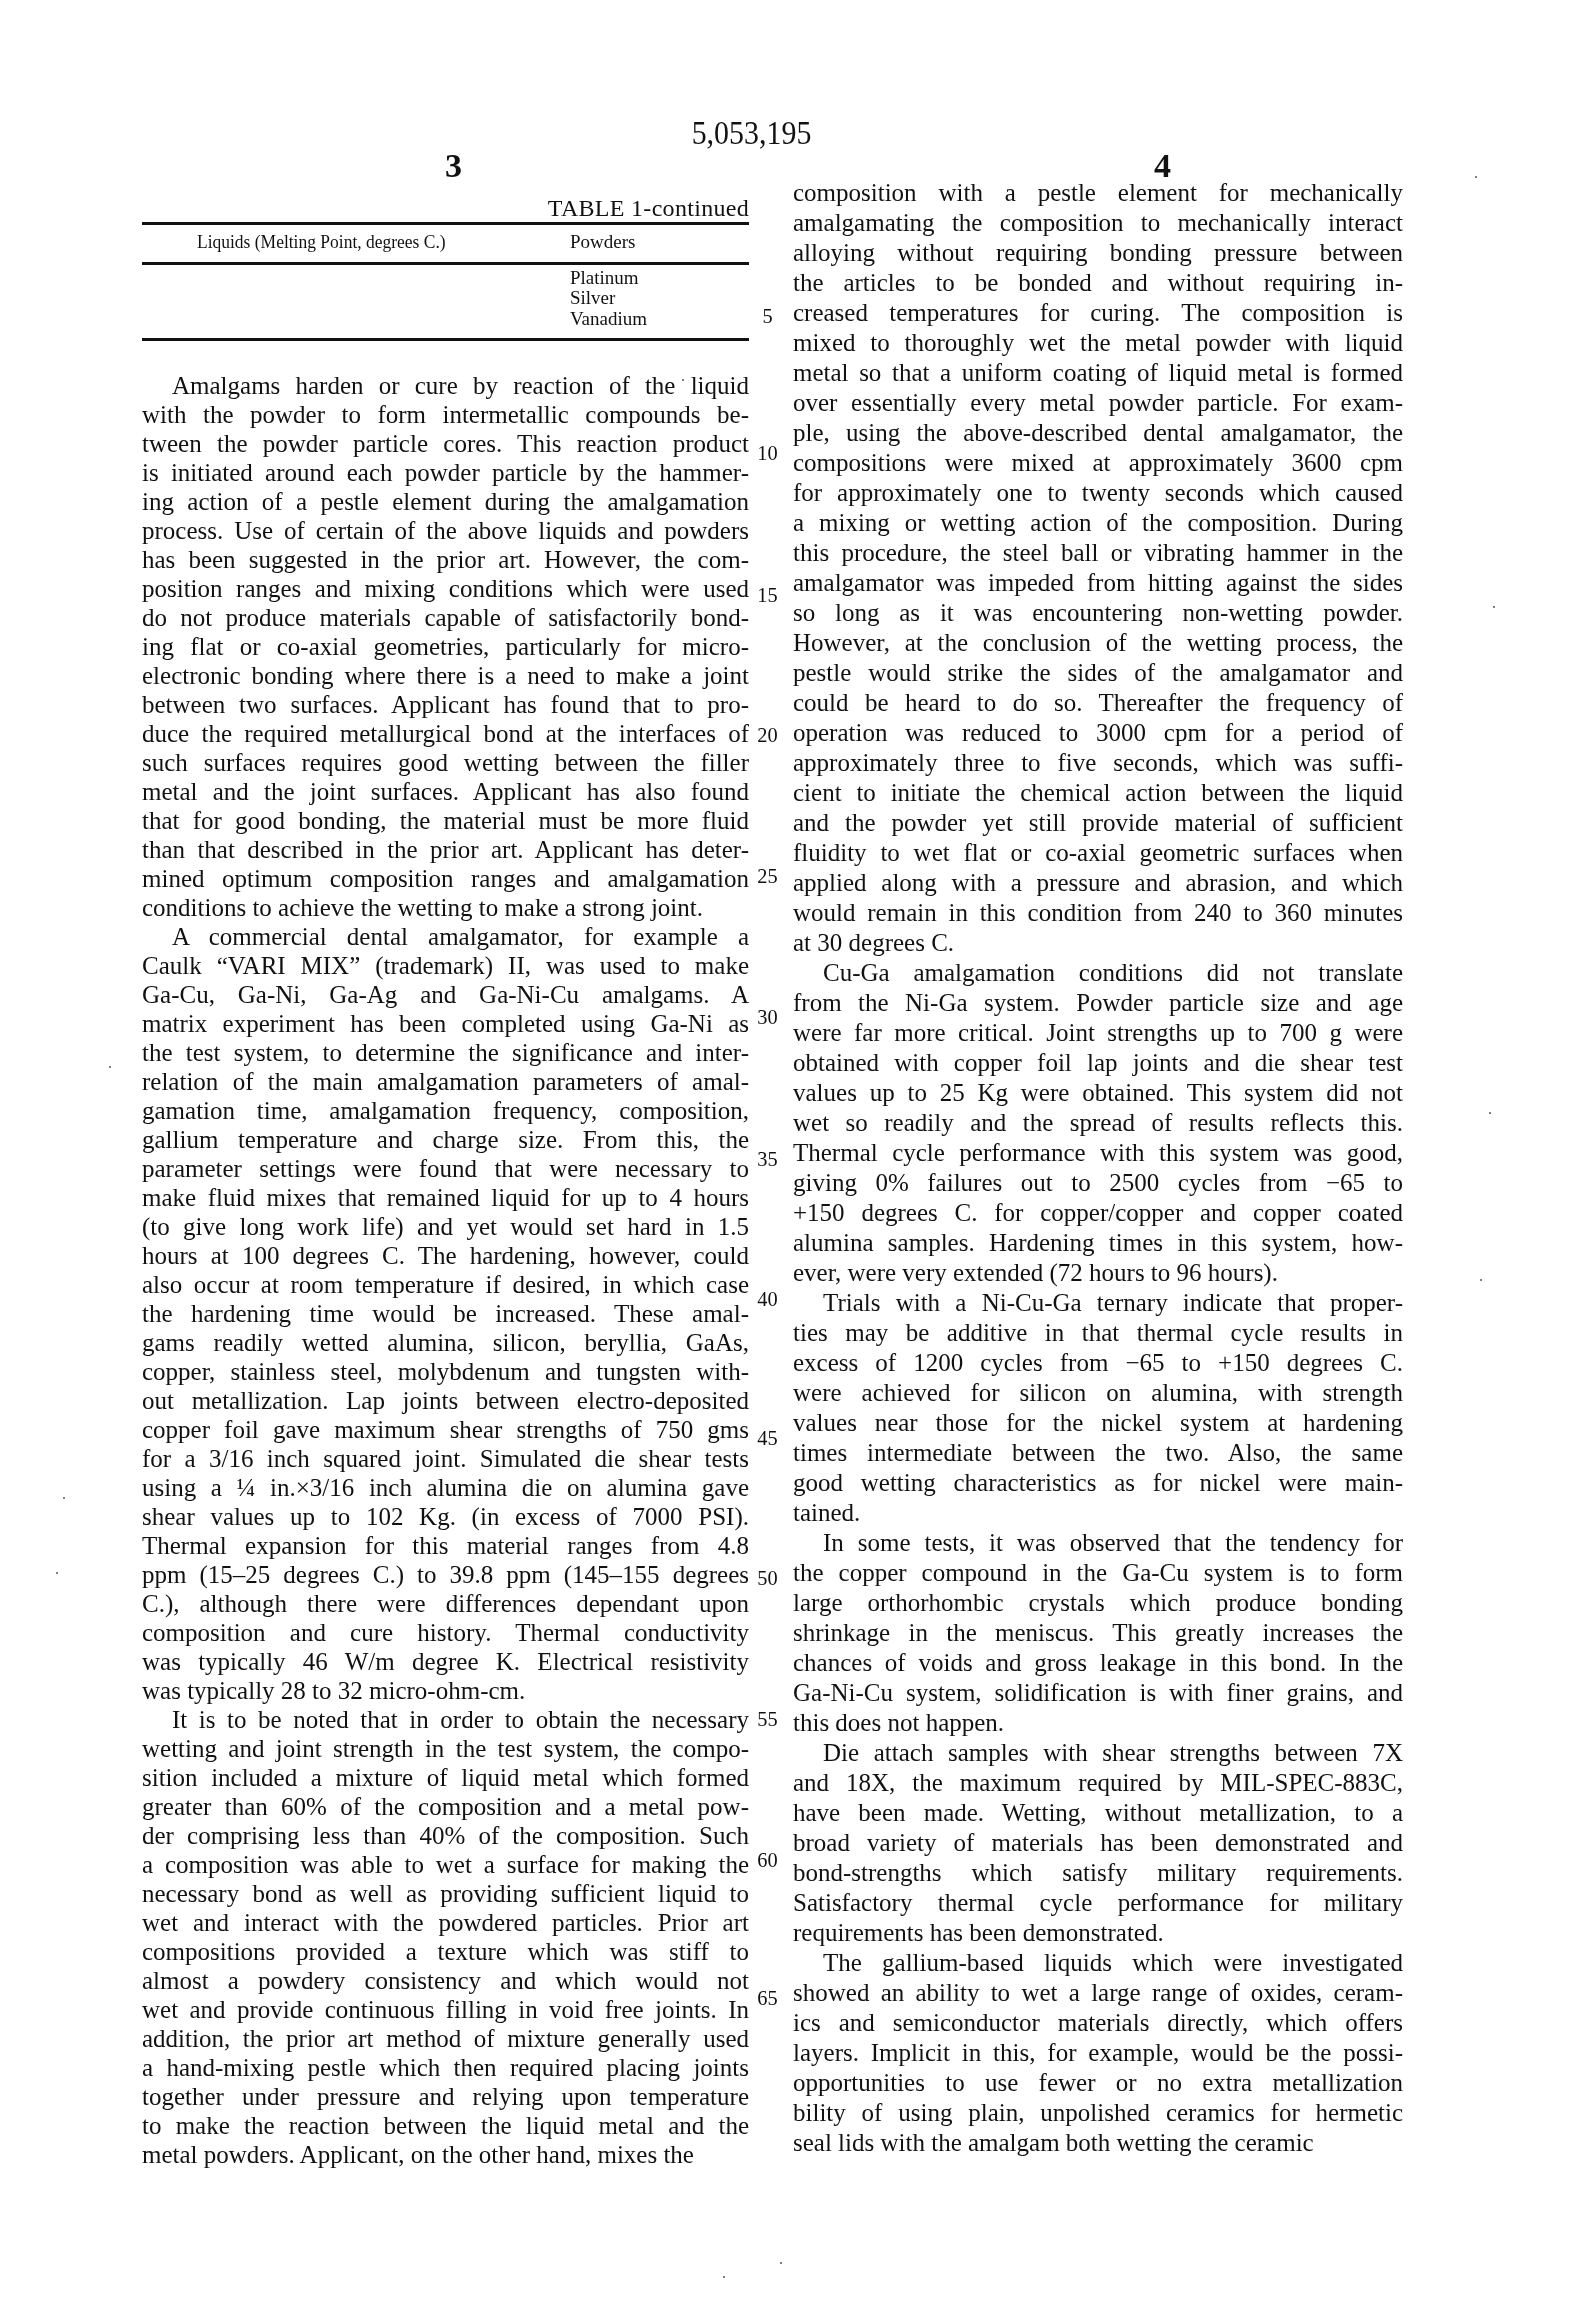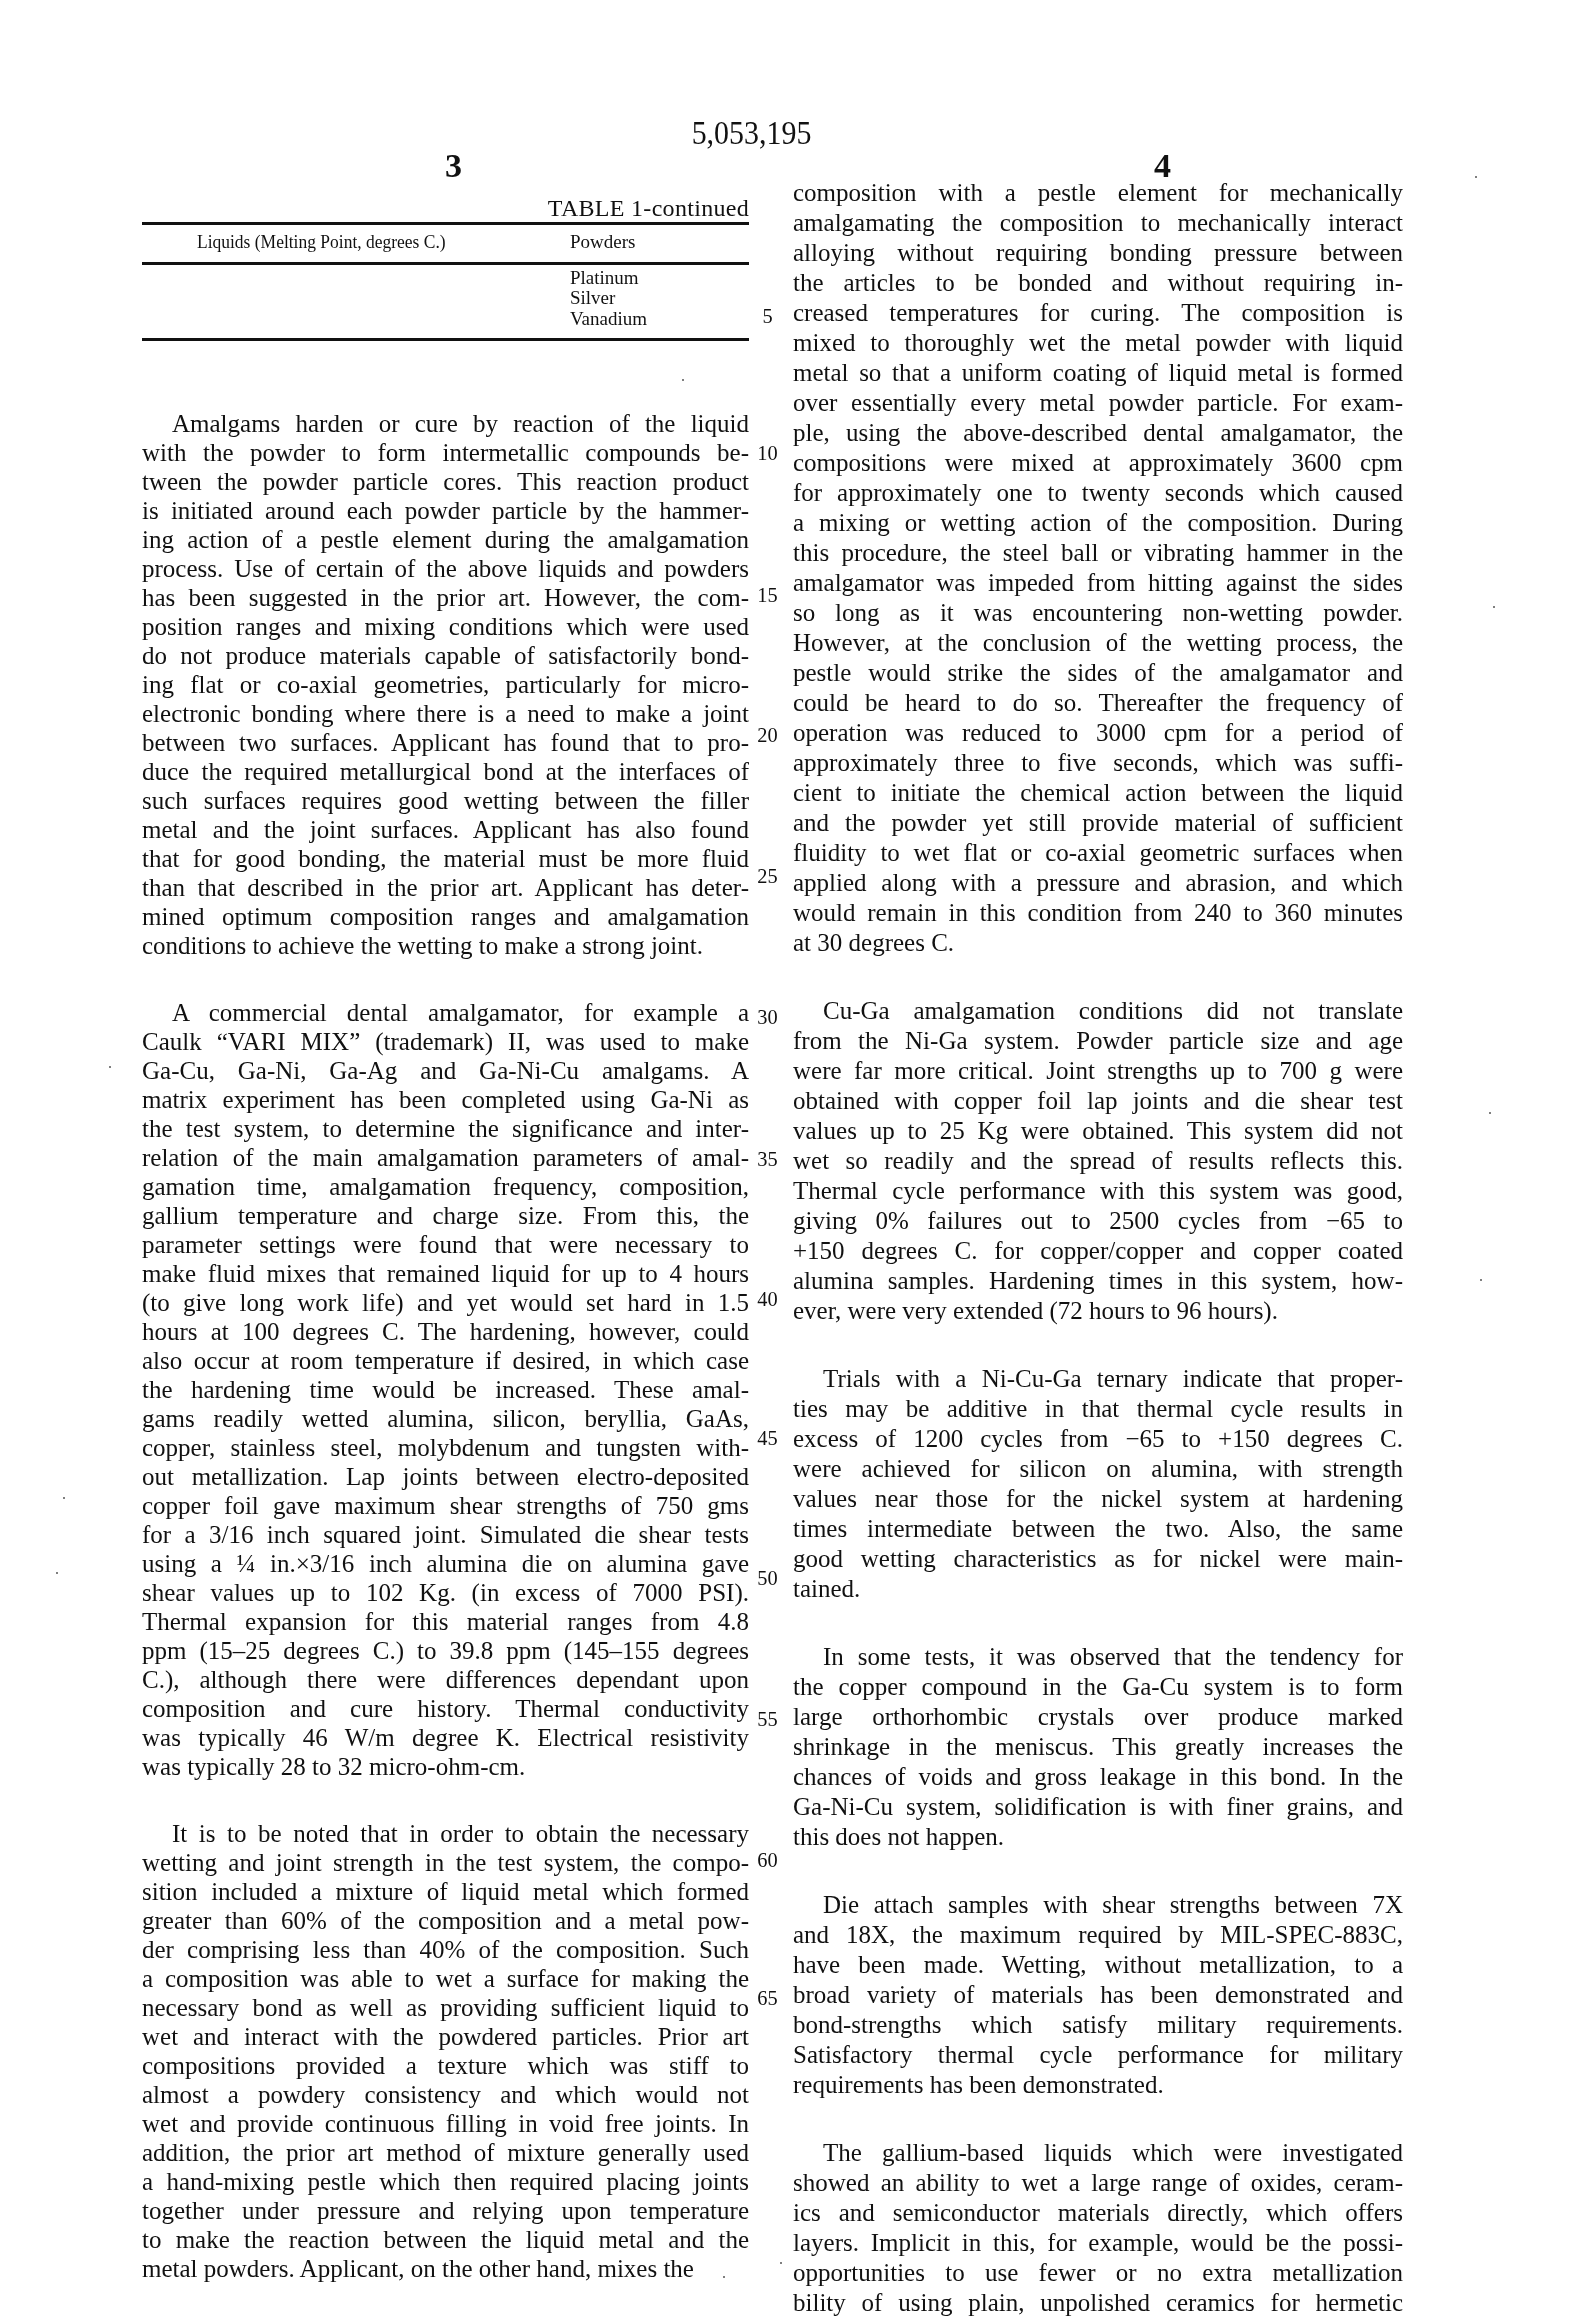--- a/index.html
+++ b/index.html
@@ -13,21 +13,21 @@
   .rule { position: absolute; left: 142px; width: 607px; height: 3.4px; background: #111; }
   #rule-top { top: 222px; }
   #rule-mid { top: 262px; }
   #rule-bottom { top: 338px; }
   #th-liquids { left: 197px; top: 231px; font-size: 19px; transform: scaleX(0.92); transform-origin: left; }
   #th-powders { left: 570px; top: 231px; font-size: 19px; }
   .td-powder { left: 570px; font-size: 19px; line-height: 20.4px; }
   .col { position: absolute; font-size: 25px; }
   .col .line { display: block; white-space: nowrap; text-align: justify; text-align-last: justify; overflow: hidden; }
   .col .line.last { text-align-last: left; }
-  .col .line.indent { padding-left: 30px; margin-top: 38px; }
+  .col .line.indent { padding-left: 30px; }
   #left-col { left: 142px; top: 371px; width: 607px; }
   #left-col .line { height: 29px; line-height: 29px; }
   #right-col { left: 793px; top: 178px; width: 610px; }
   #right-col .line { height: 30px; line-height: 30px; }
   .ln { position: absolute; left: 750px; width: 35px; font-size: 20.4px; text-align: center; }
   .speck { position: absolute; width: 2px; height: 2px; background: #555; border-radius: 50%; }
 </style>
 </head>
 <body>
 
@@ -165,21 +165,21 @@
       <span class="line">excess of 1200 cycles from −65 to +150 degrees C.</span>
       <span class="line">were achieved for silicon on alumina, with strength</span>
       <span class="line">values near those for the nickel system at hardening</span>
       <span class="line">times intermediate between the two. Also, the same</span>
       <span class="line">good wetting characteristics as for nickel were main-</span>
       <span class="line last">tained.</span>
     </div>
     <div>
       <span class="line indent">In some tests, it was observed that the tendency for</span>
       <span class="line">the copper compound in the Ga-Cu system is to form</span>
-      <span class="line">large orthorhombic crystals over produce marked</span>
+      <span class="line">large orthorhombic crystals which produce bonding</span>
       <span class="line">shrinkage in the meniscus. This greatly increases the</span>
       <span class="line">chances of voids and gross leakage in this bond. In the</span>
       <span class="line">Ga-Ni-Cu system, solidification is with finer grains, and</span>
       <span class="line last">this does not happen.</span>
     </div>
     <div>
       <span class="line indent">Die attach samples with shear strengths between 7X</span>
       <span class="line">and 18X, the maximum required by MIL-SPEC-883C,</span>
       <span class="line">have been made. Wetting, without metallization, to a</span>
       <span class="line">broad variety of materials has been demonstrated and</span>

